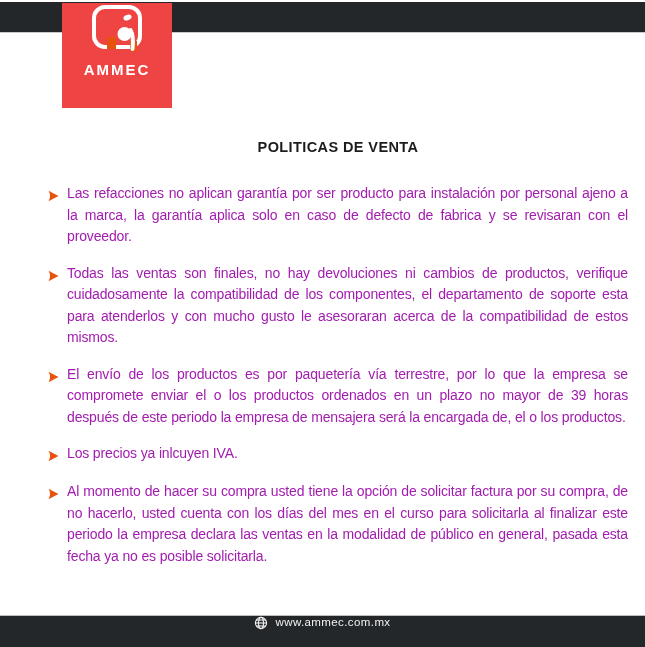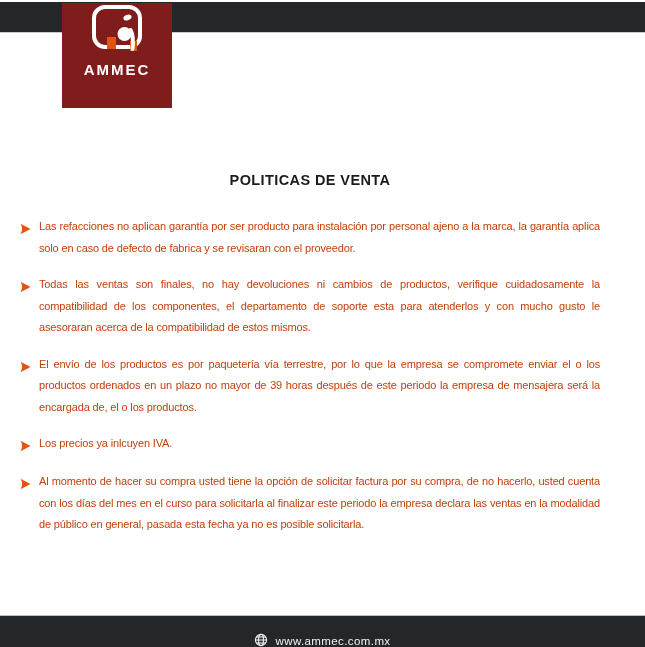--- a/index.html
+++ b/index.html
@@ -17,40 +17,39 @@
     top: 2px; left: 0; right: 0;
     height: 30px;
     background: #24272a;
     border-bottom: 1px solid #c9c9c9;
   }
   
   .logo-box {
     position: absolute;
     top: 3px; left: 62px;
     width: 110px; height: 105px;
-    background: #7f1d1d;
+    background: #ef4444;
     z-index: 2;
     text-align: center;
   }
   .logo-box .elephant { margin-top: 16px; }
   .logo-wordmark {
     display: block;
     margin-top: 2px;
     color: #ffffff;
     font-weight: bold;
     font-size: 15px;
     letter-spacing: 2px;
   }
   
   .content {
     position: absolute;
     top: 139px;
-    left: 20px;
+    left: 48px;
     width: 580px;
-    margin-top: 33px;
   }
   .doc-title {
     margin: 0 0 28px 0;
     text-align: center;
     font-size: 14.5px;
     font-weight: bold;
     letter-spacing: 0.4px;
     color: #1c1c1c;
   }
   .bullet-item {
@@ -58,34 +57,34 @@
     align-items: flex-start;
     margin-bottom: 15px;
   }
   .bullet-item .arrow {
     flex: 0 0 11px;
     margin: 5px 8px 0 0;
   }
   .bullet-item .btext {
     flex: 1;
     text-align: justify;
-    font-size: 11px;
+    font-size: 14px;
     line-height: 21.5px;
     letter-spacing: -0.15px;
-    color: #c2410c;
+    color: #a21caf;
   }
   
   .footer-bar {
     position: absolute;
     left: 0; right: 0; bottom: 0;
     height: 31px;
     background: #24272a;
     border-top: 1px solid #bdbdbd;
     display: flex;
-    align-items: flex-end;
+    align-items: flex-start;
     justify-content: center;
     gap: 7px;
   }
   .footer-url {
     color: #f2f2f2;
     font-size: 11.5px;
     letter-spacing: 0.4px;
   }
 </style>
 </head>

